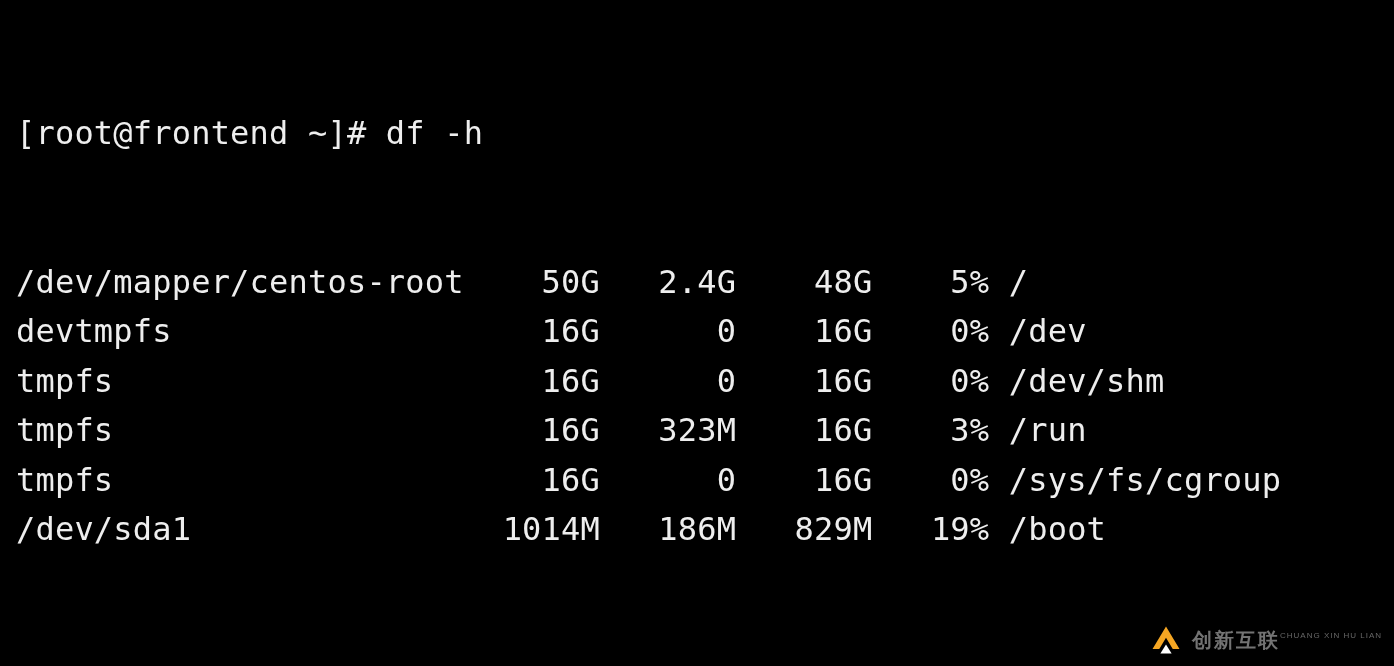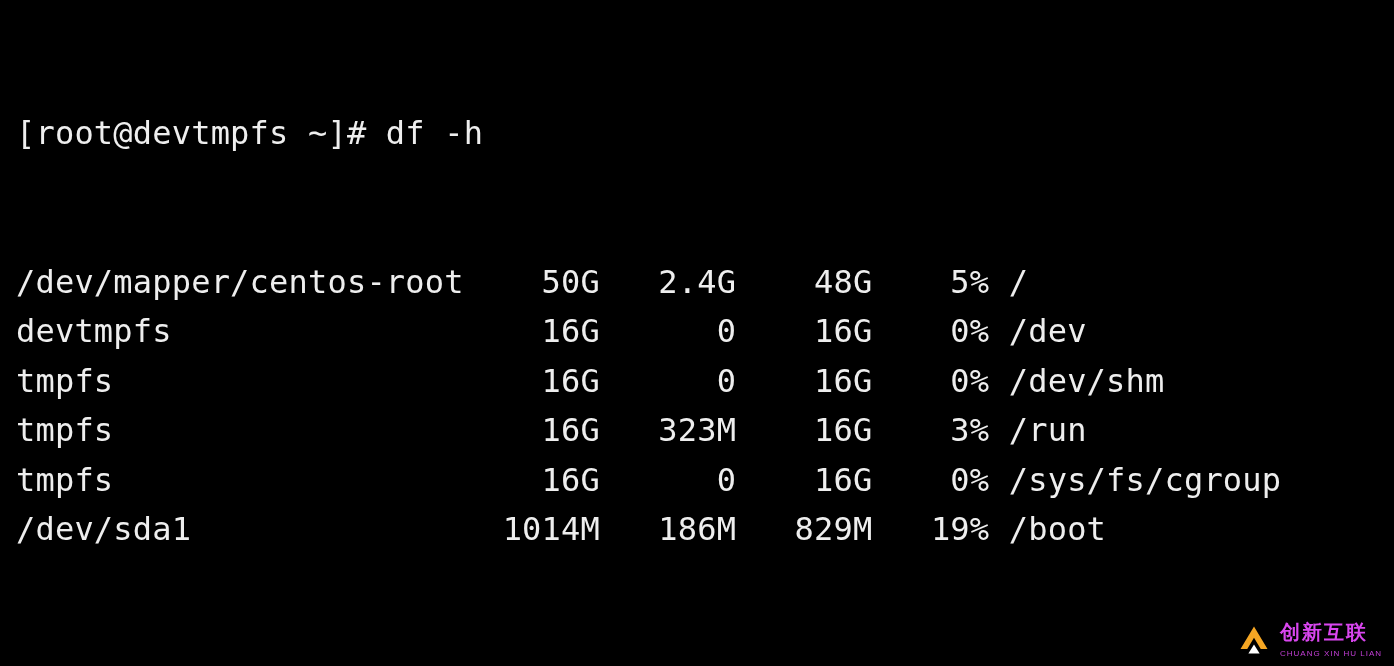--- a/index.html
+++ b/index.html
@@ -31,44 +31,44 @@
     bottom: 8px;
     display: flex;
     align-items: center;
     gap: 8px;
   }
   .watermark .icon {
     width: 36px;
     height: 36px;
   }
   .watermark .txt {
-    color: #d946ef;
+    color: #737373;
     display: flex;
-    flex-direction: column;
+    flex-direction: row;
     line-height: 1;
   }
   .watermark .txt .cn {
     font-family: "PingFang SC", "Microsoft YaHei", sans-serif;
     font-size: 20px;
     font-weight: 700;
     letter-spacing: 2px;
   }
   .watermark .txt .en {
     font-family: sans-serif;
     font-size: 8px;
     letter-spacing: 1px;
-    margin-top: 8px;
+    margin-top: 2px;
     opacity: .9;
   }
 </style>
 </head>
 <body>
 
 <div class="terminal">
-  <span class="line">[root@devtmpfs ~]# df -h</span>
+  <span class="line">[root@frontend ~]# df -h</span>
   <div id="rows"><span class="line">/dev/mapper/centos-root    50G   2.4G    48G    5% /</span><span class="line">devtmpfs                   16G      0    16G    0% /dev</span><span class="line">tmpfs                      16G      0    16G    0% /dev/shm</span><span class="line">tmpfs                      16G   323M    16G    3% /run</span><span class="line">tmpfs                      16G      0    16G    0% /sys/fs/cgroup</span><span class="line">/dev/sda1                1014M   186M   829M   19% /boot</span></div>
   
 </div>
 
 <div class="watermark">
   <span class="icon">
     <svg viewBox="0 0 64 64" width="36" height="36">
       <path d="M8 48 L32 8 L56 48 L44 48 L32 28 L20 48 Z" fill="#f5a623"></path>
       <path d="M22 56 L32 40 L42 56 Z" fill="#ffffff"></path>
     </svg>

